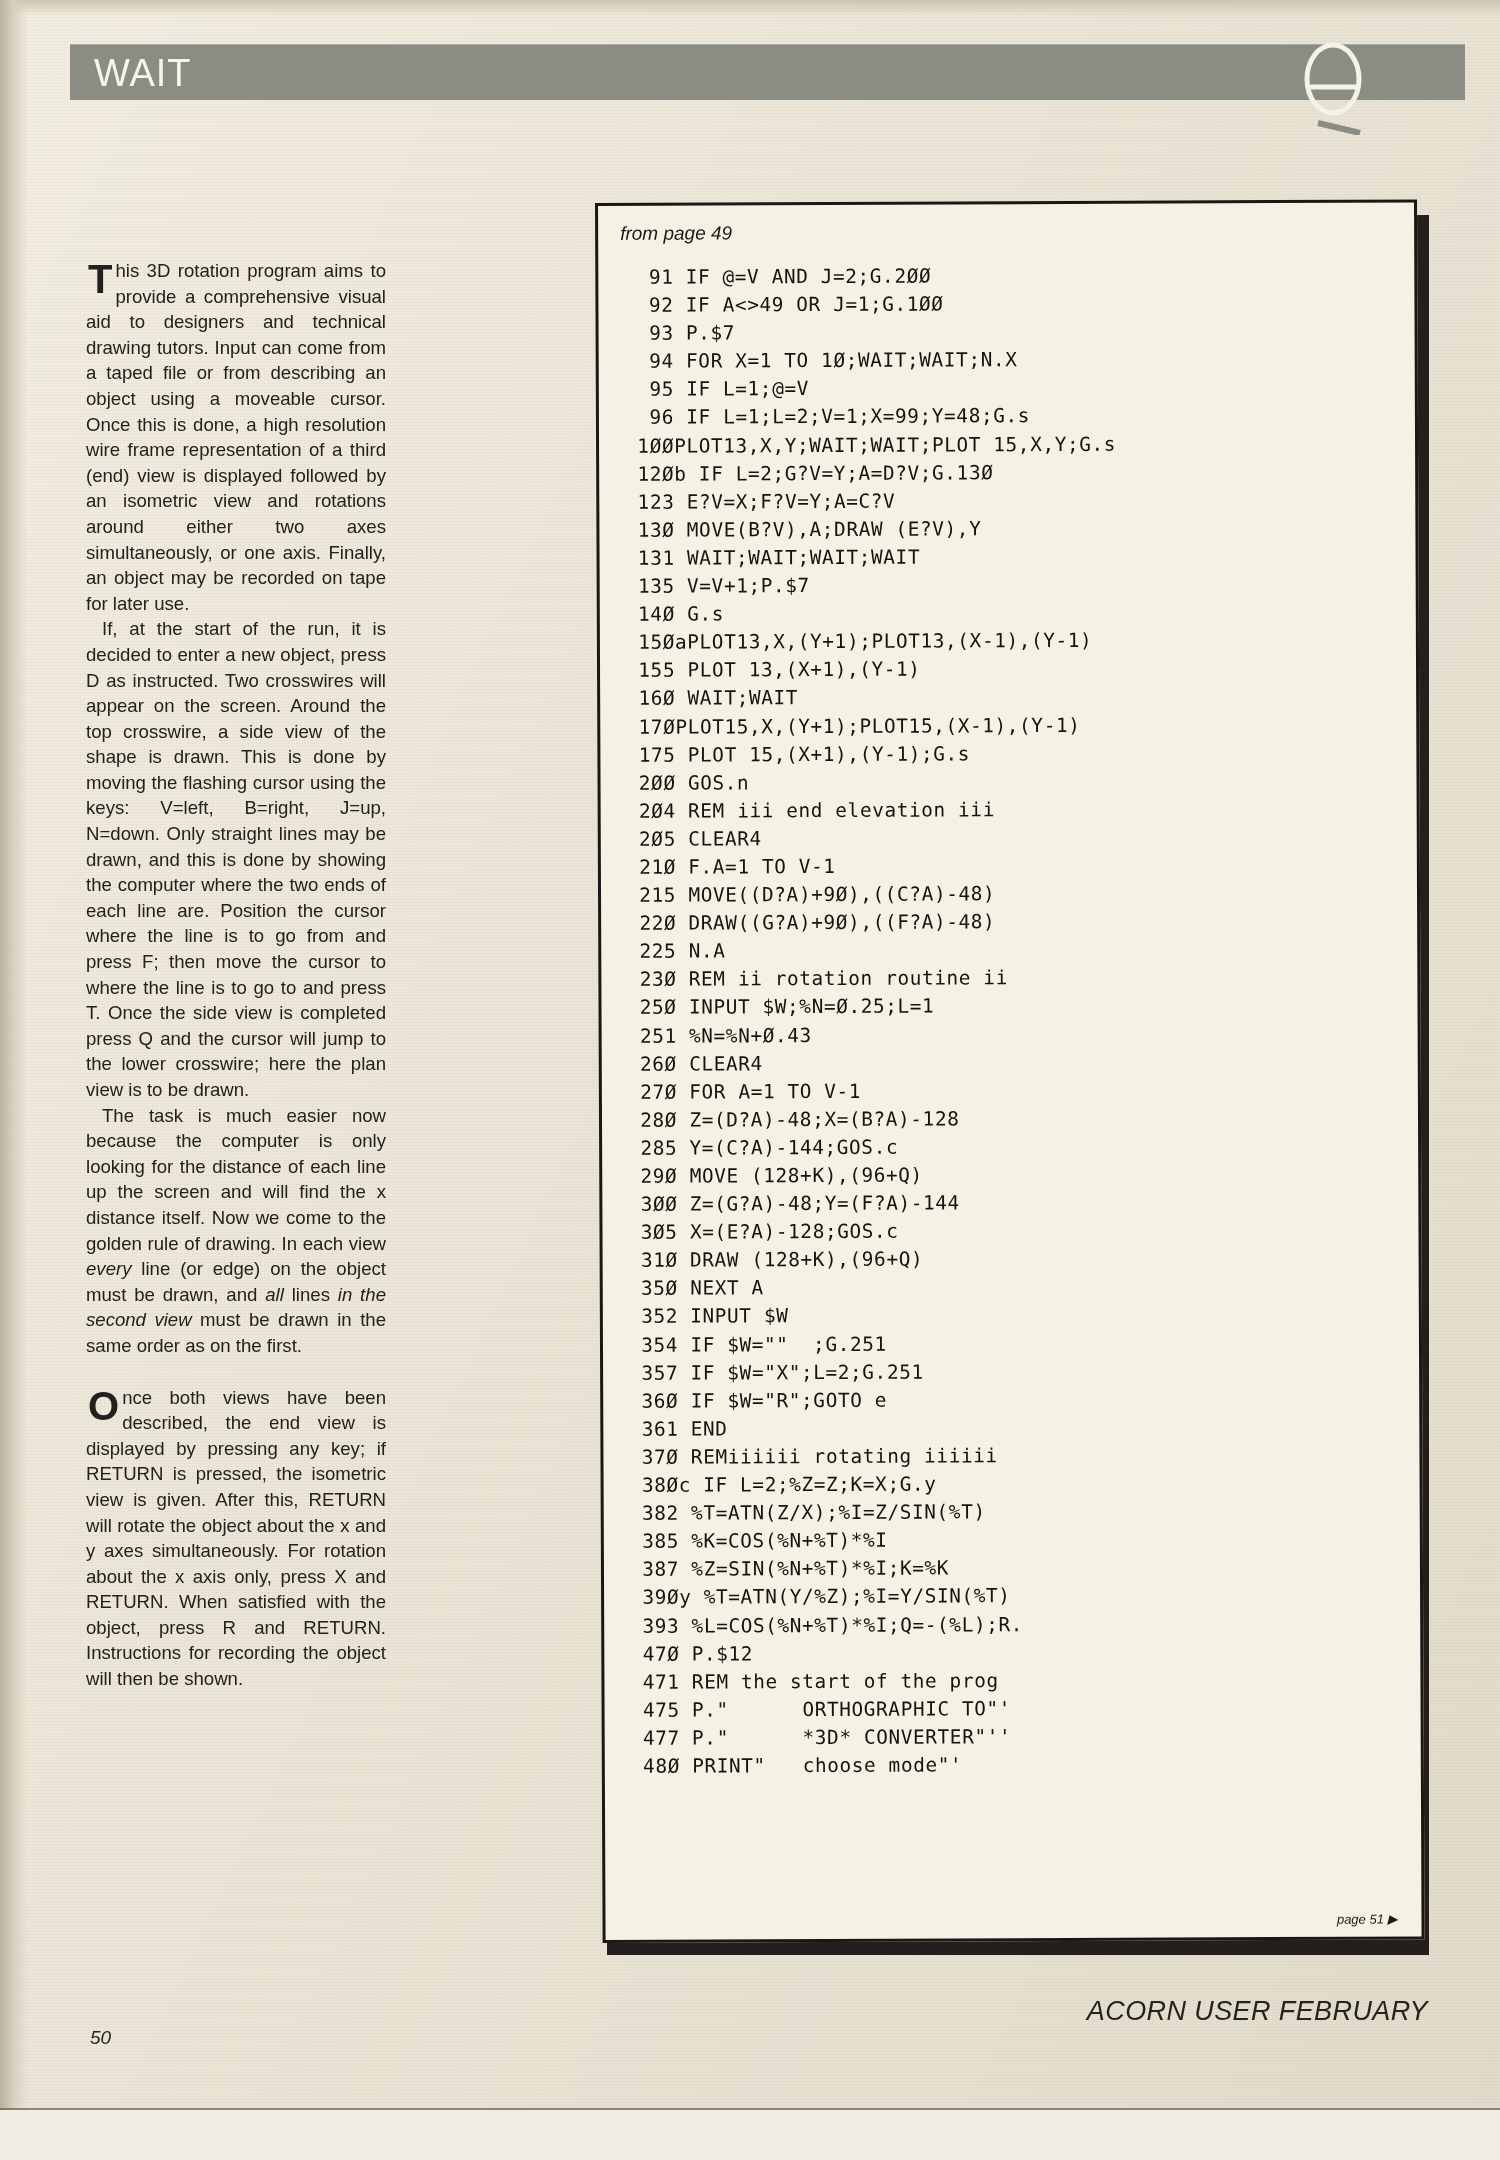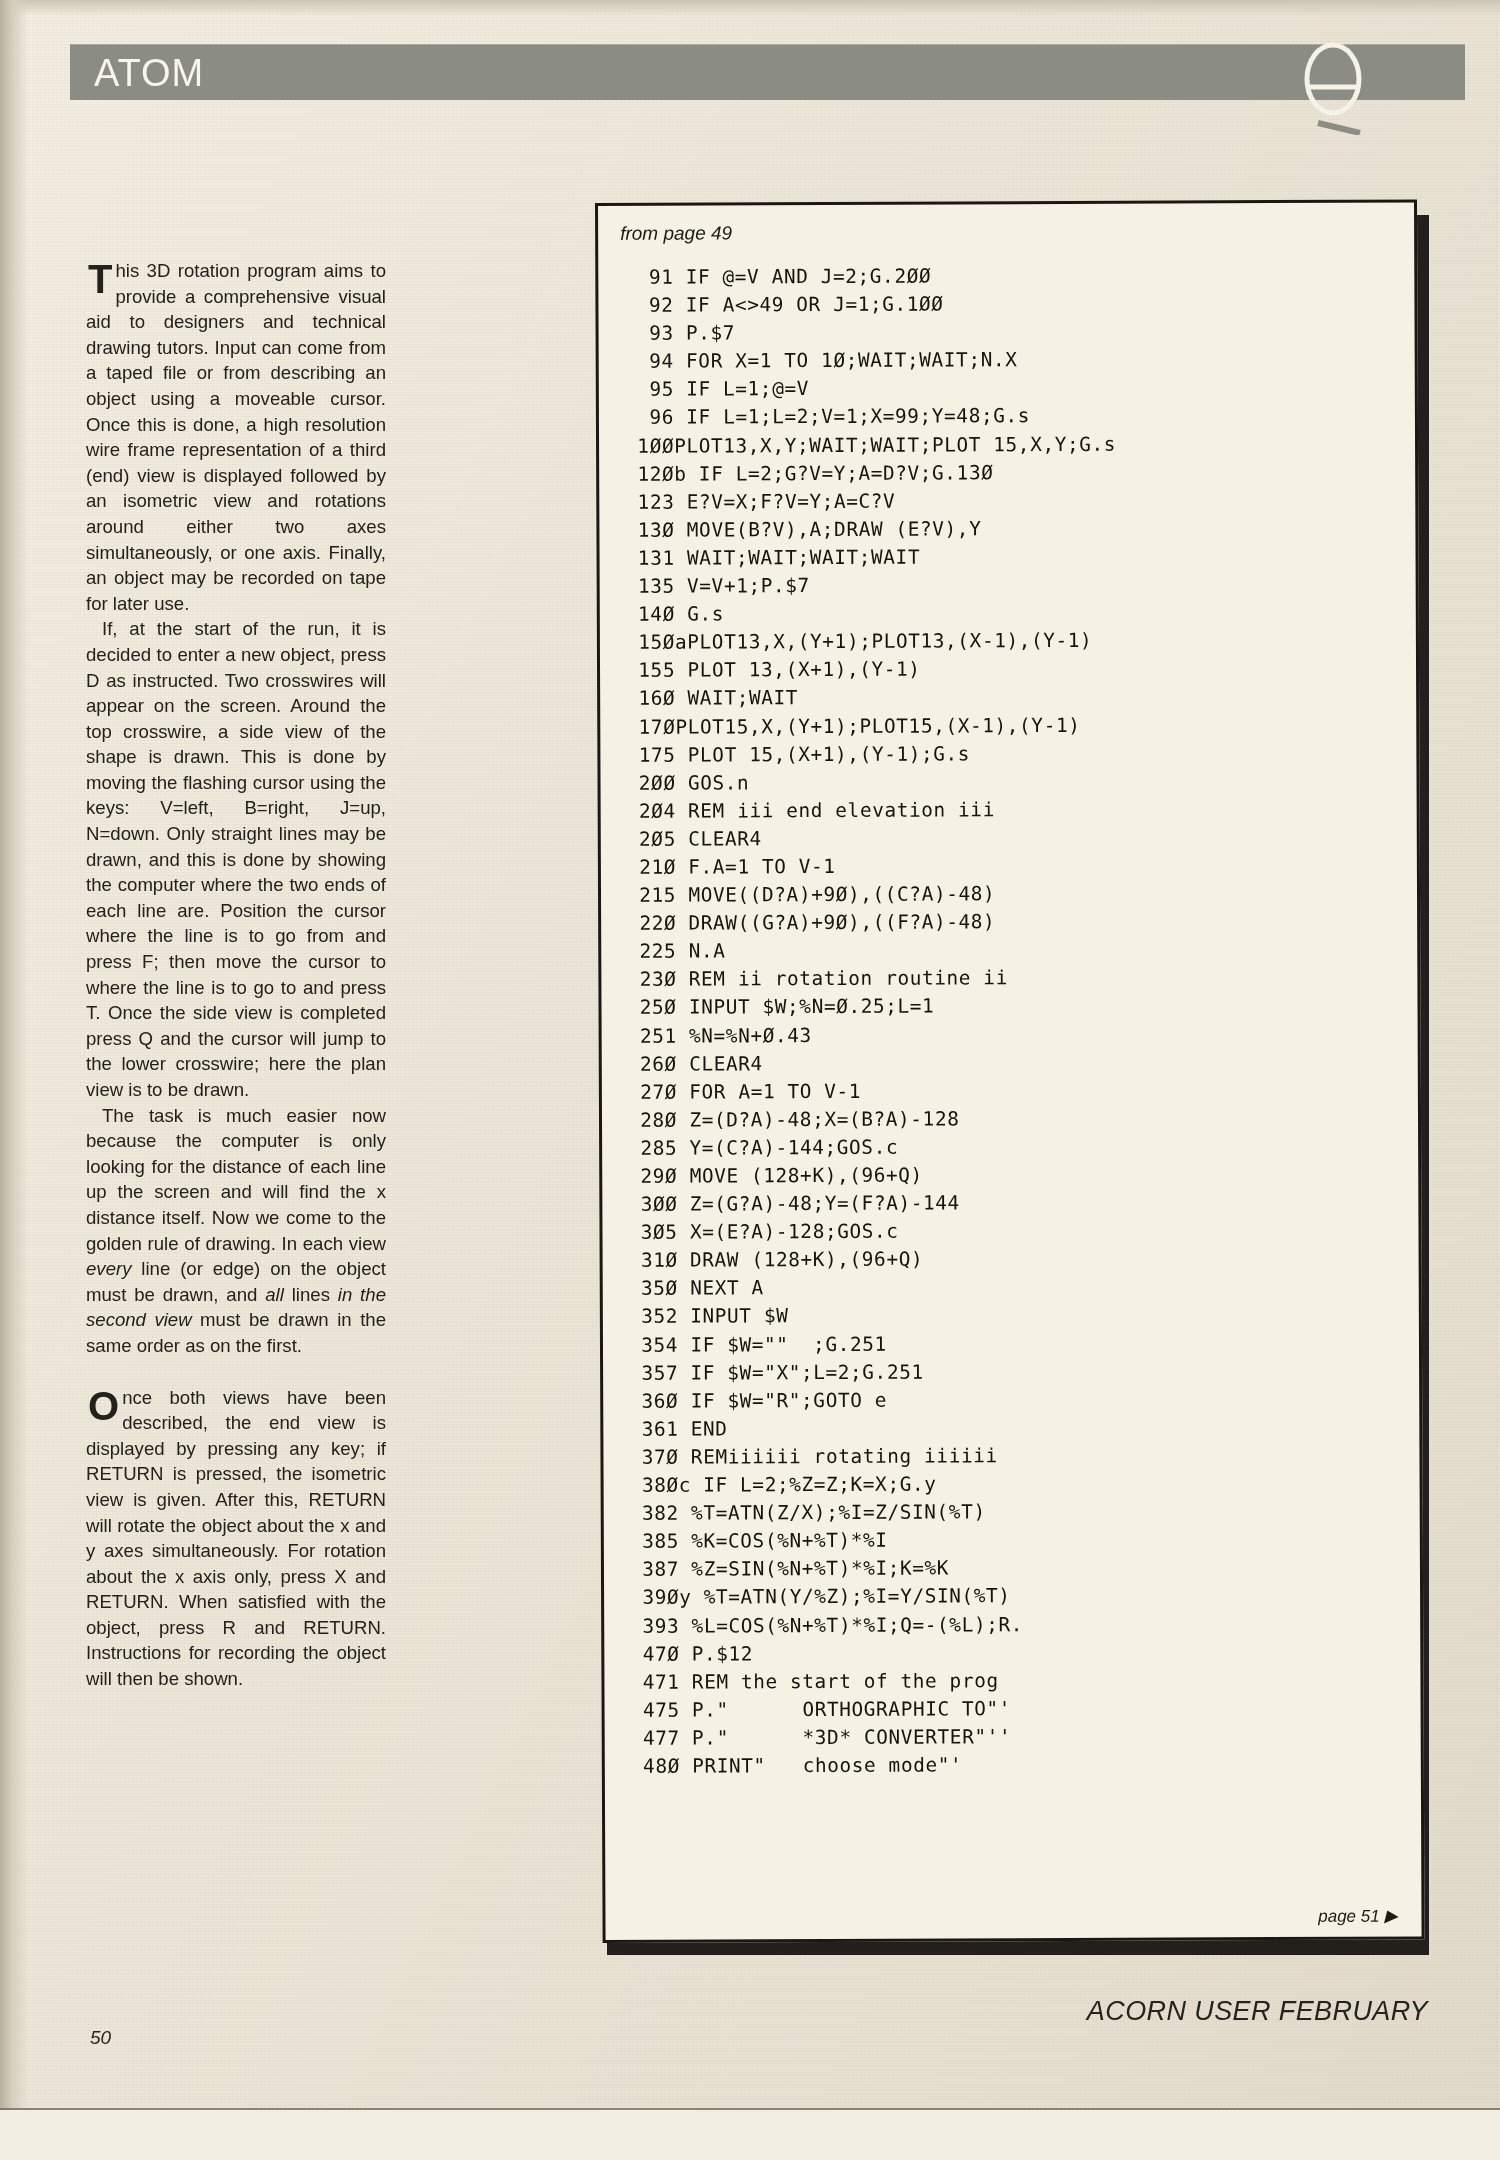--- a/index.html
+++ b/index.html
@@ -149,21 +149,21 @@
     white-space: pre;
   }
   #code .ln {
     display: block;
     white-space: pre;
   }
   #page-next {
     position: absolute;
     right: 24px;
     bottom: 10px;
-    font-size: 17px;
+    font-size: 13px;
     font-style: italic;
     color: #1d1a16;
   }
 
   
   #folio {
     position: absolute;
     left: 90px;
     top: 2027px;
     font-size: 19px;
@@ -197,21 +197,21 @@
 </head>
 <body>
 
 <div id="page">
 
   <div id="grain"></div>
   <div id="top-edge"></div>
   <div id="left-edge"></div>
 
   <div id="header-bar"></div>
-  <div id="header-title">ATOM</div>
+  <div id="header-title">WAIT</div>
 
   <div id="logo-mark">
     <svg width="72" height="100" viewBox="0 0 72 100">
       <ellipse cx="33" cy="44" rx="26" ry="34" fill="none" stroke="#f5f2e8" stroke-width="5"></ellipse>
       <line x1="7" y1="52" x2="59" y2="52" stroke="#f5f2e8" stroke-width="5"></line>
       <line x1="18" y1="88" x2="60" y2="98" stroke="#8b8c84" stroke-width="6"></line>
     </svg>
   </div>
 
   <div id="text-column">

